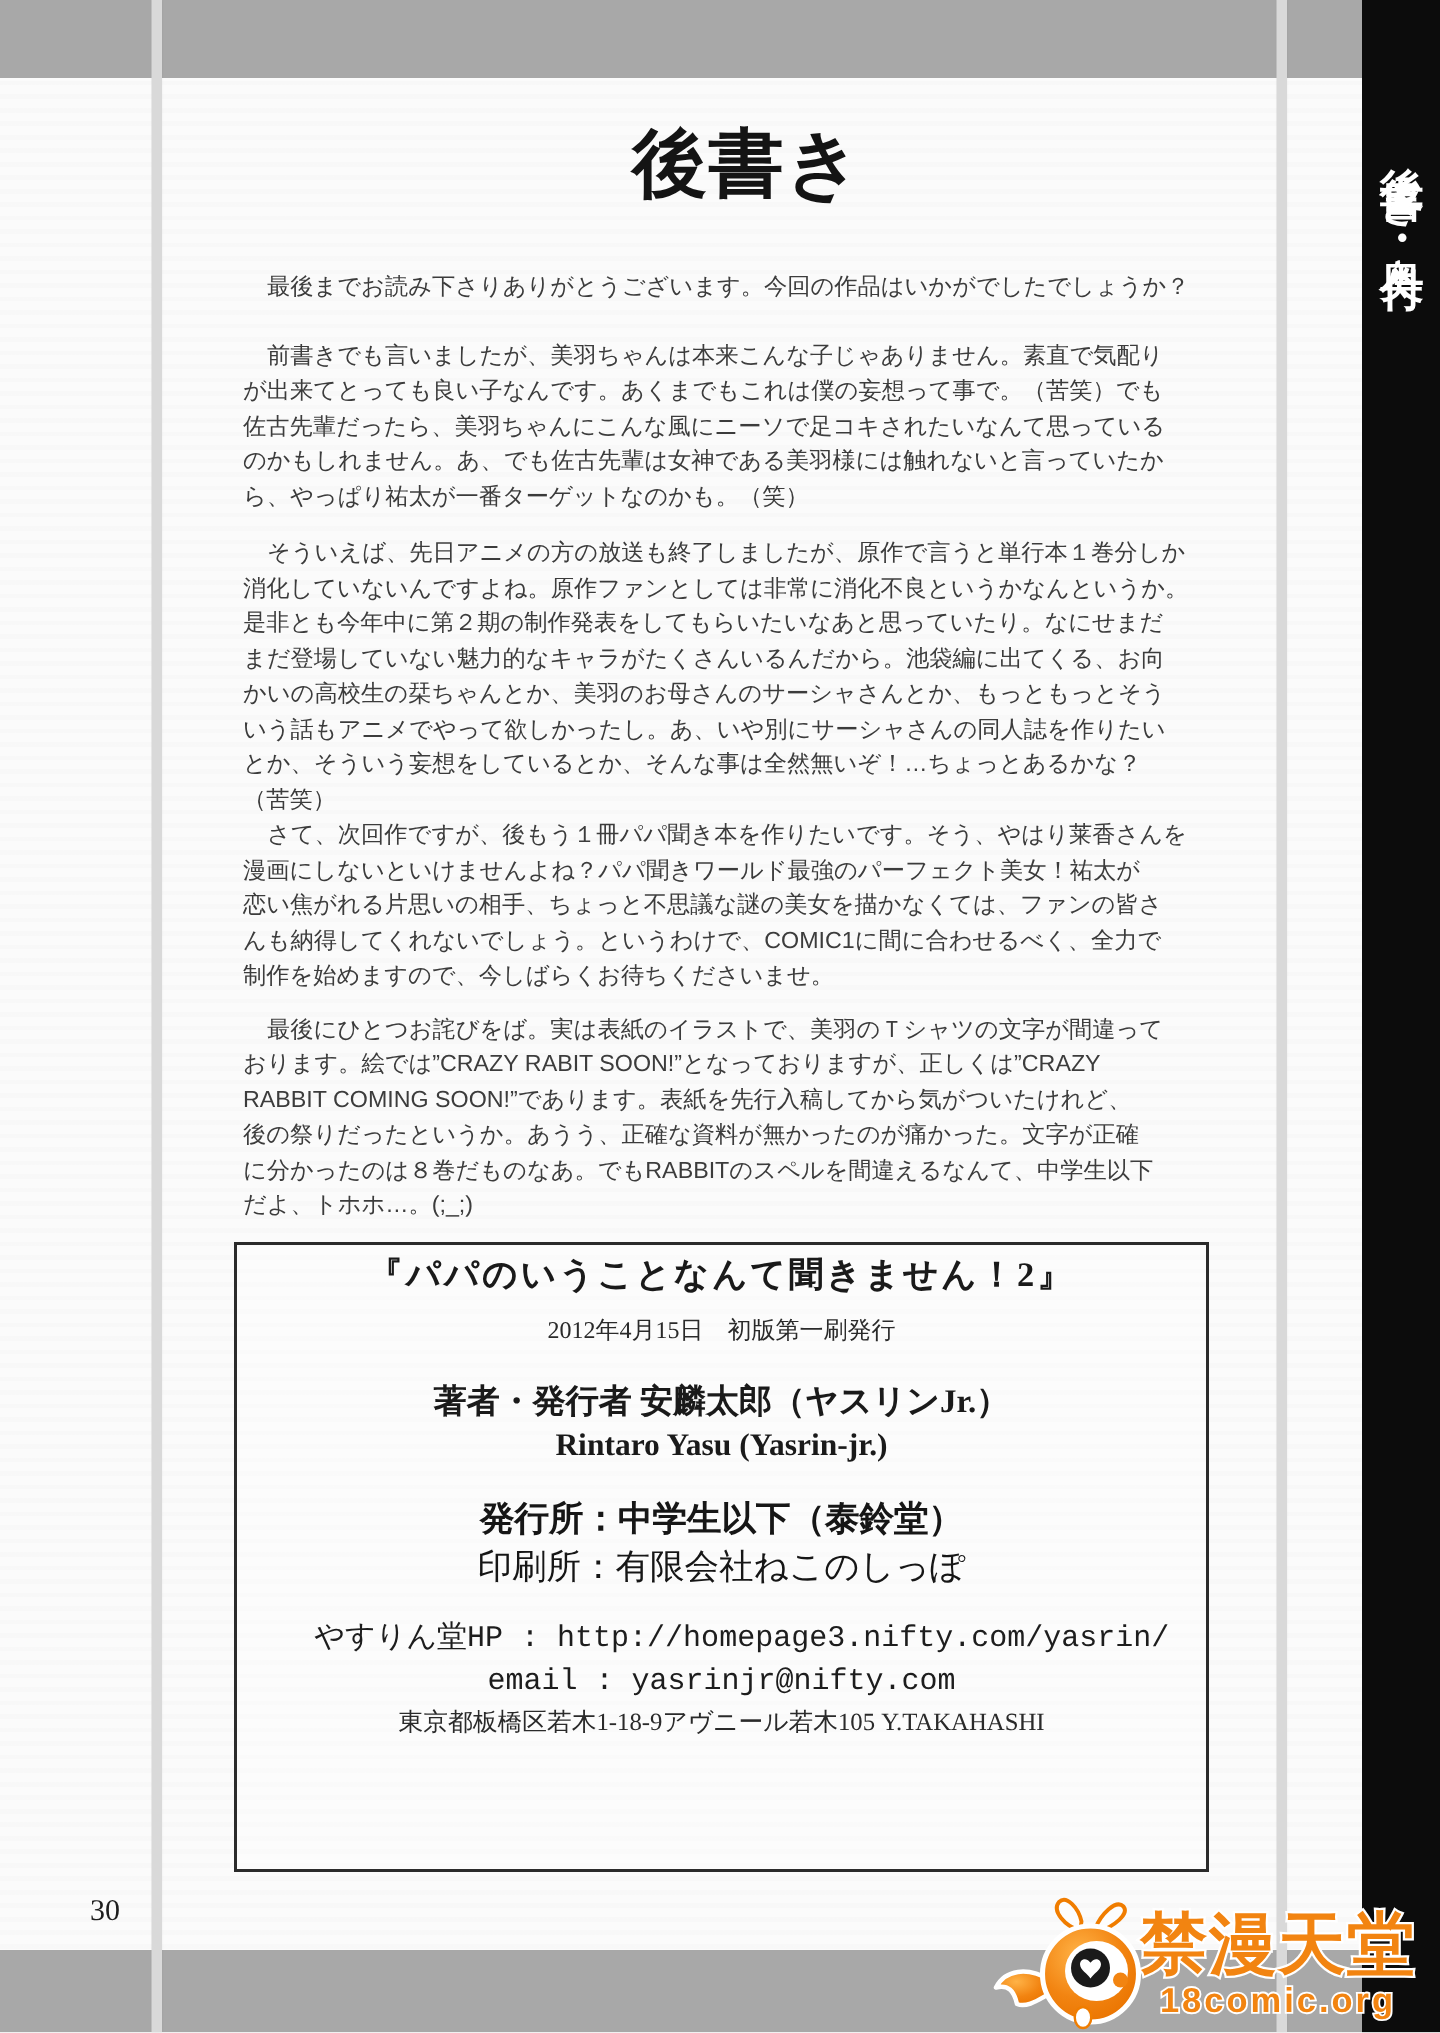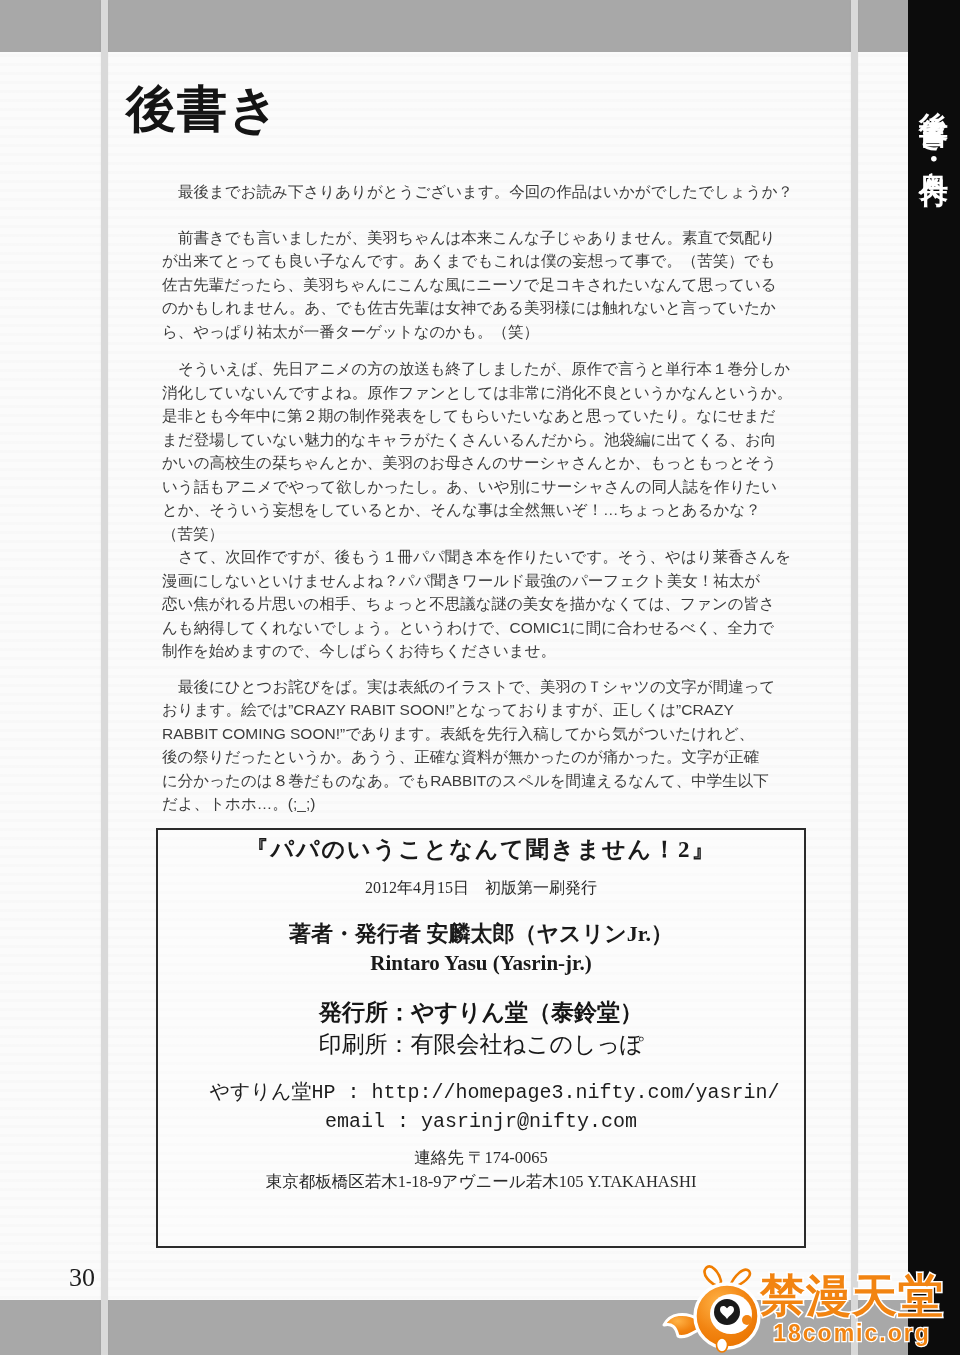--- a/index.html
+++ b/index.html
@@ -26,21 +26,21 @@
   .sidebar{position:absolute;left:908px;top:0;width:52px;height:1355px;background:#0c0c0c;}
   .sidebar-label{
     position:absolute;top:88px;left:50%;transform:translateX(-50%);
     writing-mode:vertical-rl;text-orientation:upright;
     color:#ffffff;font-size:29px;font-weight:bold;letter-spacing:7px;
     font-family:"Liberation Sans",sans-serif;white-space:nowrap;
   }
   
   .page-title{
     position:absolute;left:126px;top:76px;width:745px;
-    text-align:left;font-size:50px;font-weight:900;letter-spacing:1px;
+    text-align:center;font-size:50px;font-weight:900;letter-spacing:1px;
     color:#141414;font-family:"Liberation Sans",sans-serif;
   }
   
   .afterword{
     position:absolute;left:162px;top:180px;width:672px;
     font-size:15.5px;line-height:23.5px;color:#3c3c3c;
     font-family:"Liberation Sans",sans-serif;
   }
   .afterword p{
     margin:0;white-space:pre-line;text-indent:16px;
@@ -61,22 +61,22 @@
   .c-author-jp{margin-top:20px;font-size:22px;line-height:28px;font-weight:bold;font-family:"Liberation Serif",serif;color:#1a1a1a;}
   .c-author-en{margin-top:2px;font-size:21px;line-height:27px;font-weight:bold;font-family:"Liberation Serif",serif;color:#1a1a1a;}
   .c-pub{margin-top:20px;font-size:23px;line-height:30px;font-weight:bold;font-family:"Liberation Sans",sans-serif;color:#161616;}
   .c-print{margin-top:2px;font-size:23px;line-height:30px;font-weight:normal;font-family:"Liberation Sans",sans-serif;color:#161616;}
   .c-hp{margin-top:20px;font-size:20px;line-height:27px;font-family:"Liberation Mono",monospace;color:#1d1d1d;margin-left:27px;}
   .c-email{margin-top:2px;font-size:20px;line-height:27px;font-family:"Liberation Mono",monospace;color:#1d1d1d;}
   .c-contact{margin-top:12px;font-size:16.5px;line-height:22px;font-family:"Liberation Serif",serif;color:#2a2a2a;}
   .c-addr{margin-top:2px;font-size:16.5px;line-height:22px;font-family:"Liberation Serif",serif;color:#2a2a2a;}
   
   .page-number{
-    position:absolute;left:60px;top:1263px;width:44px;text-align:center;
-    font-size:26px;color:#1d1d1d;font-family:"Liberation Serif",serif;
+    position:absolute;left:60px;top:1263px;width:44px;
+    font-size:20px;color:#1d1d1d;font-family:"Liberation Serif",serif;
   }
   
   .watermark{position:absolute;left:650px;top:1262px;width:310px;height:93px;}
   .wm-brand{
     font-family:"Liberation Sans",sans-serif;font-size:45px;font-weight:900;
     fill:#f28411;stroke:#ffffff;stroke-width:3px;paint-order:stroke;letter-spacing:1px;
   }
   .wm-site{
     font-family:"Liberation Sans",sans-serif;font-size:23px;font-weight:bold;
     fill:#f28411;stroke:#ffffff;stroke-width:2.4px;paint-order:stroke;letter-spacing:2px;
@@ -124,25 +124,24 @@
 後の祭りだったというか。あうう、正確な資料が無かったのが痛かった。文字が正確
 に分かったのは８巻だものなあ。でもRABBITのスペルを間違えるなんて、中学生以下
 だよ、トホホ…。(;_;)</p>
   </div>
 
   <div class="colophon">
     <div class="c-title">『パパのいうことなんて聞きません！2』</div>
     <div class="c-date">2012年4月15日　初版第一刷発行</div>
     <div class="c-author-jp">著者・発行者 安麟太郎（ヤスリンJr.）</div>
     <div class="c-author-en">Rintaro Yasu (Yasrin-jr.)</div>
-    <div class="c-pub">発行所：やすりん堂（泰鈴堂）</div>
+    <div class="c-pub">発行所：中学生以下（泰鈴堂）</div>
     <div class="c-print">印刷所：有限会社ねこのしっぽ</div>
     <div class="c-hp">やすりん堂HP : http://homepage3.nifty.com/yasrin/</div>
     <div class="c-email">email : yasrinjr@nifty.com</div>
-    <div class="c-contact">連絡先 〒174-0065</div>
     <div class="c-addr">東京都板橋区若木1-18-9アヴニール若木105 Y.TAKAHASHI</div>
   </div>
 
   <div class="page-number">30</div>
 
   <div class="watermark">
     <svg width="310" height="93" viewBox="0 0 310 93">
       <defs>
         <radialGradient id="wmOrange" cx="38%" cy="30%" r="75%">
           <stop offset="0%" stop-color="#ffb347"></stop>

